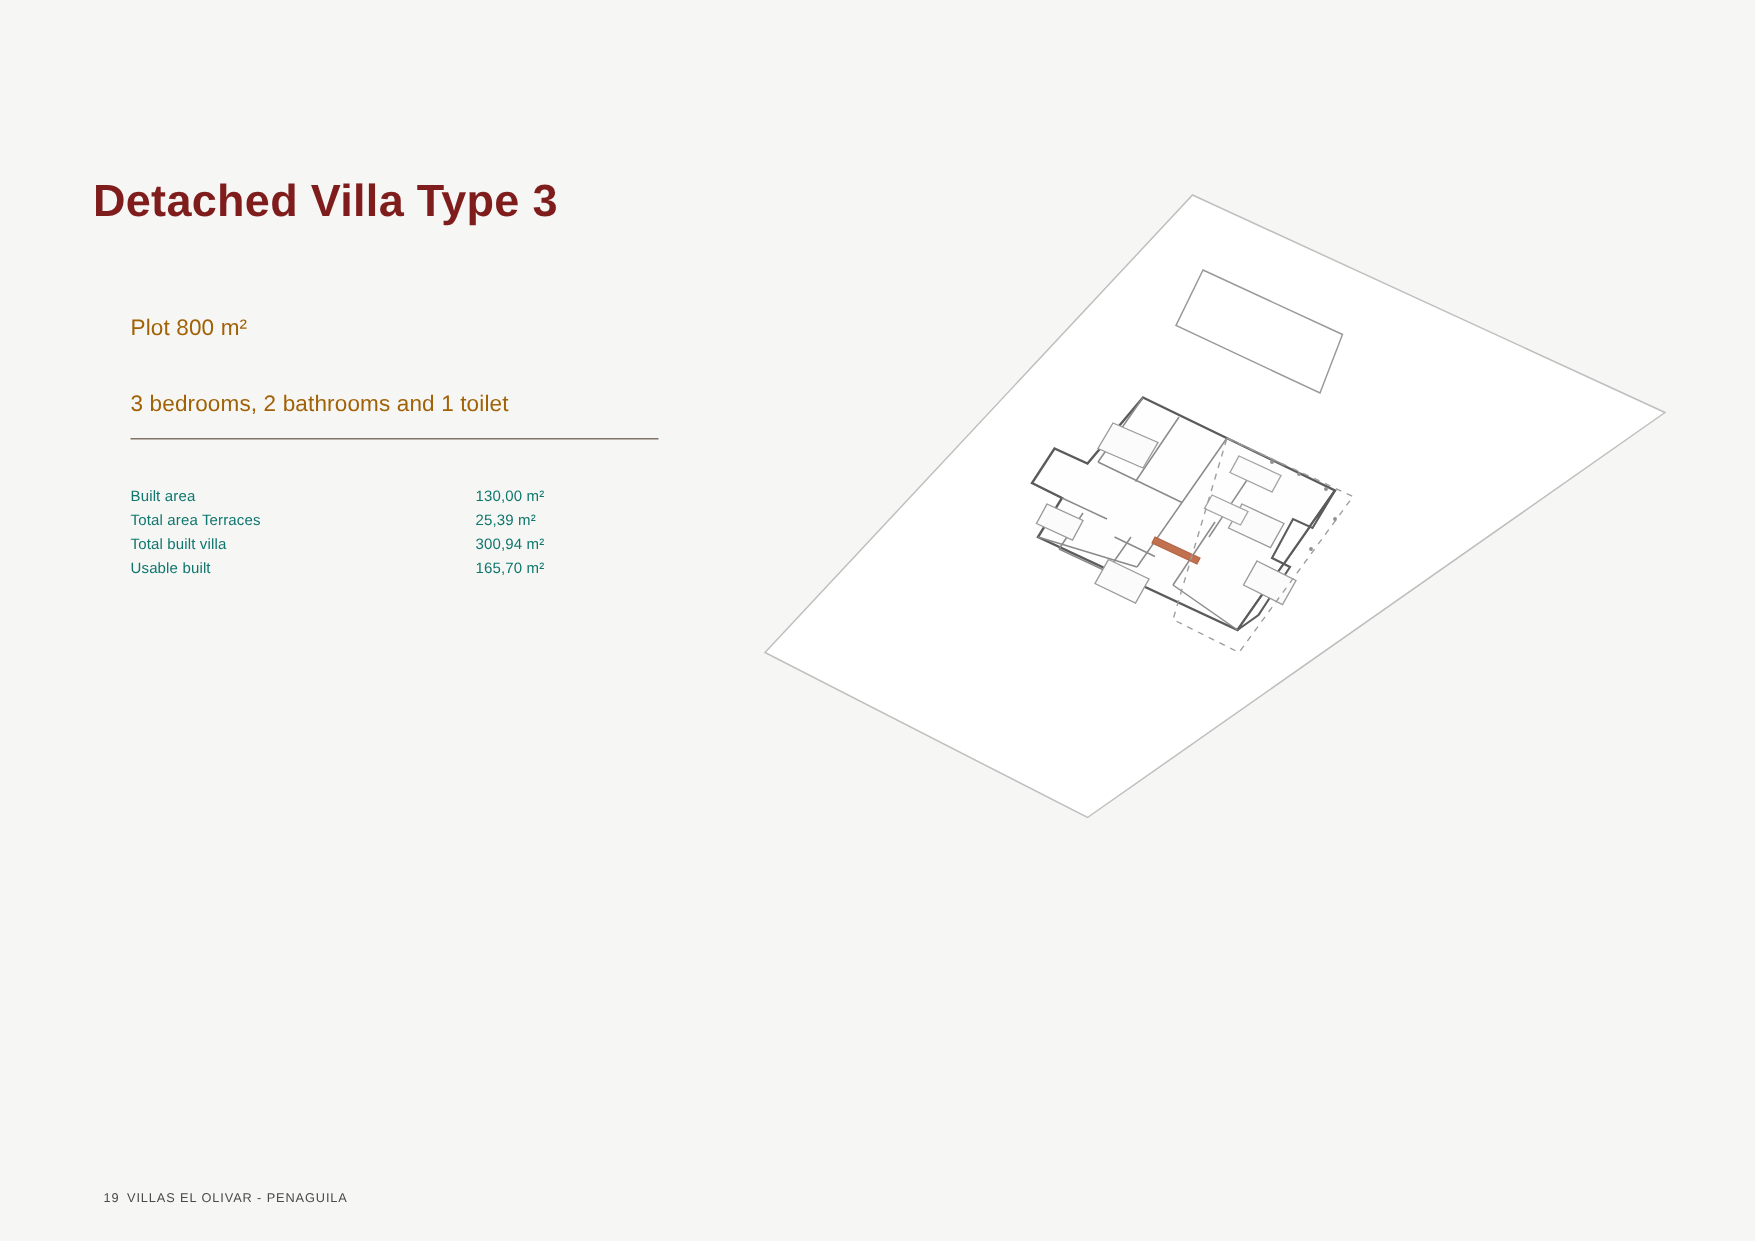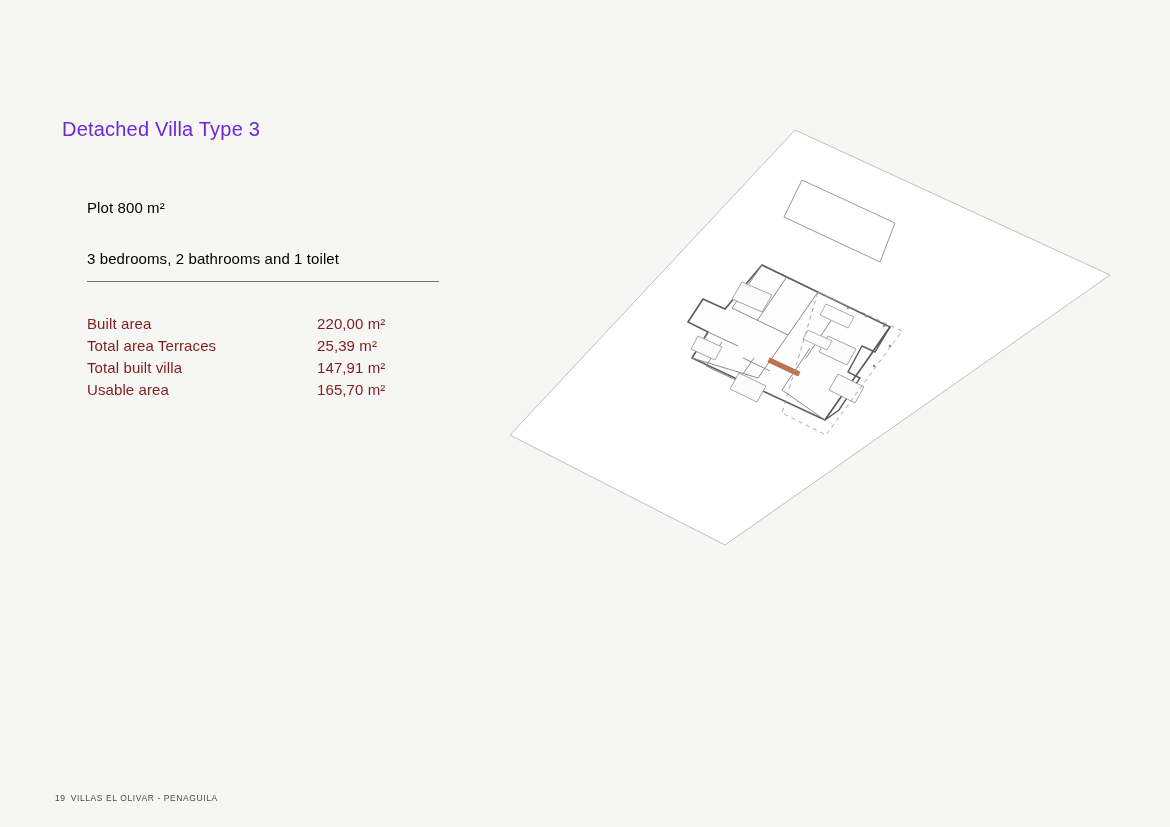--- a/index.html
+++ b/index.html
@@ -22,33 +22,33 @@
   }
 
   
   .content-left {
     position: absolute;
     left: 62px;
     top: 118px;
     width: 440px;
   }
   .title {
-    font-size: 20px;
-    font-weight: 400;
+    font-size: 30px;
+    font-weight: 700;
     letter-spacing: 0.2px;
-    color: #6d28d9;
+    color: #7f1d1d;
     margin: 0 0 58px 0;
     white-space: nowrap;
   }
   .intro {
     margin-left: 25px;
   }
   .intro-line {
     font-size: 15px;
-    color: #000000;
+    color: #a16207;
     margin-bottom: 34px;
     letter-spacing: 0.1px;
   }
   .intro-line:last-child {
     margin-bottom: 4px;
   }
   .rule {
     margin-left: 25px;
     margin-top: 14px;
     width: 352px;
@@ -57,40 +57,40 @@
     opacity: 0.85;
   }
 
   .area-table {
     margin-left: 25px;
     margin-top: 33px;
     width: 370px;
     border-collapse: collapse;
   }
   .area-table td {
-    font-size: 15px;
-    color: #7f1d1d;
+    font-size: 10px;
+    color: #0f766e;
     padding: 0 0 5px 0;
     vertical-align: top;
     letter-spacing: 0.1px;
   }
   .area-table td.value {
     padding-left: 0;
     width: 140px;
     text-align: left;
   }
   .area-table tr.spacer td {
     height: 25px;
     padding: 0;
   }
 
   
   .footer {
     position: absolute;
-    left: 55px;
+    left: 69px;
     bottom: 24px;
     font-size: 8.5px;
     letter-spacing: 0.6px;
     color: #4a4a4a;
   }
   .footer .pg {
     margin-right: 5px;
   }
 
   
@@ -118,32 +118,32 @@
       <div class="intro-line">Plot 800 m²</div>
       <div class="intro-line">3 bedrooms, 2 bathrooms and 1 toilet</div>
     </div>
 
     <div class="rule"></div>
 
     <table class="area-table">
       <tbody>
           <tr>
         <td>Built area</td>
-        <td class="value">220,00 m²</td>
+        <td class="value">130,00 m²</td>
       </tr>
       <tr>
         <td>Total area Terraces</td>
         <td class="value">25,39 m²</td>
       </tr>
       <tr>
         <td>Total built villa</td>
-        <td class="value">147,91 m²</td>
+        <td class="value">300,94 m²</td>
       </tr>
       <tr>
-        <td>Usable area</td>
+        <td>Usable built</td>
         <td class="value">165,70 m²</td>
       </tr>
       <tr class="spacer">
         <td></td>
         <td></td>
       </tr>
     </tbody>
       </table>
 
   </div>

